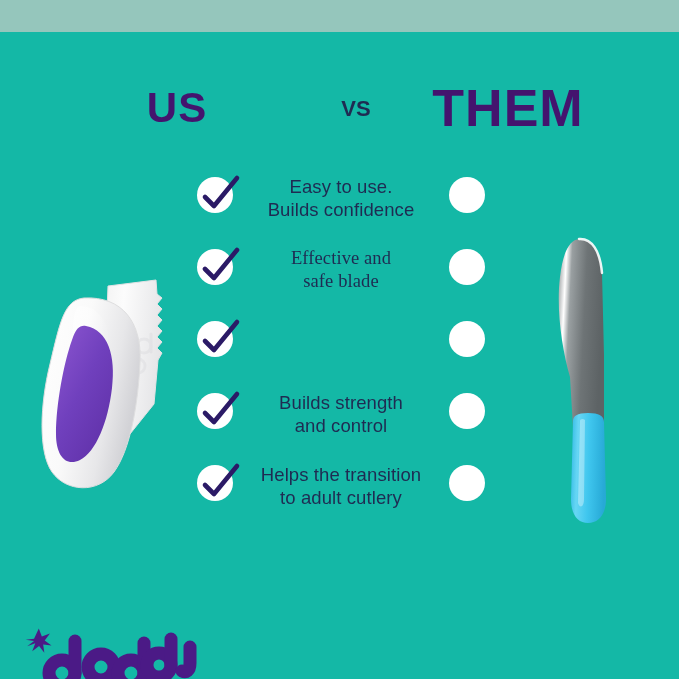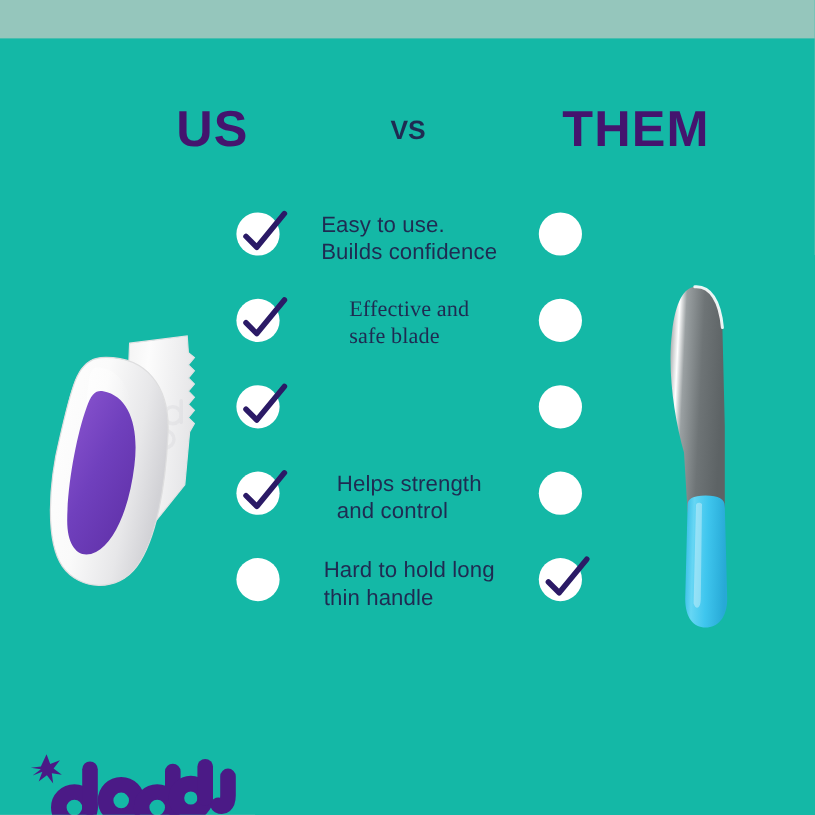--- a/index.html
+++ b/index.html
@@ -38,36 +38,36 @@
     width: 160px;
     text-align: center;
     font-size: 42px;
     font-weight: bold;
     letter-spacing: 1px;
     color: #44146e;
     line-height: 48px;
   }
   .hdr-vs {
     position: absolute;
-    left: 280px;
+    left: 296px;
     top: 10px;
     width: 120px;
     text-align: center;
     font-size: 22px;
     font-weight: bold;
     color: #1f2b52;
     line-height: 30px;
   }
   .hdr-them {
     position: absolute;
-    left: 440px;
+    left: 418px;
     top: 0;
     width: 180px;
     text-align: center;
-    font-size: 42px;
+    font-size: 52px;
     font-weight: bold;
     letter-spacing: 1px;
     color: #44146e;
     line-height: 48px;
   }
 
   
   .rows {
     position: absolute;
     left: 0;
@@ -105,20 +105,21 @@
   }
   .row-label {
     position: absolute;
     left: 236px;
     top: 0;
     width: 210px;
     height: 72px;
     display: flex;
     align-items: center;
     justify-content: center;
+    text-align: center;
     font-size: 18.5px;
     line-height: 23px;
     color: #1f2b52;
     font-weight: 400;
     letter-spacing: 0.1px;
   }
 
   
   .product-us {
     position: absolute;
@@ -198,40 +199,40 @@
         </div>
       </div>
       <div class="row">
         <div class="mark left">
           <div class="disc"></div>
           <svg class="tick" viewBox="0 0 44 44">
             <path d="M6 24 L15 33 L38 5" fill="none" stroke="#2b1a66" stroke-width="4.6" stroke-linecap="round" stroke-linejoin="round"></path>
           </svg>
         </div>
         <div class="row-label">
-          <span style="white-space: pre-line;">Helps strength
+          <span style="white-space: pre-line;">Builds strength
 and control</span>
         </div>
         <div class="mark right">
           <div class="disc"></div>
         </div>
       </div>
       <div class="row">
         <div class="mark left">
           <div class="disc"></div>
+          <svg class="tick" viewBox="0 0 44 44">
+            <path d="M6 24 L15 33 L38 5" fill="none" stroke="#2b1a66" stroke-width="4.6" stroke-linecap="round" stroke-linejoin="round"></path>
+          </svg>
         </div>
         <div class="row-label">
-          <span style="white-space: pre-line;">Hard to hold long
-thin handle</span>
-        </div>
-        <div class="mark right">
-          <div class="disc"></div>
-          <svg class="tick" viewBox="0 0 44 44">
-            <path d="M6 24 L15 33 L38 5" fill="none" stroke="#2b1a66" stroke-width="4.6" stroke-linecap="round" stroke-linejoin="round"></path>
-          </svg>
+          <span style="white-space: pre-line;">Helps the transition
+to adult cutlery</span>
+        </div>
+        <div class="mark right">
+          <div class="disc"></div>
         </div>
       </div>
     </div>
 
   <div class="product-us">
     <svg viewBox="0 0 180 230" width="180" height="230">
       <defs>
         <linearGradient id="gHandle" x1="0" y1="0" x2="1" y2="0.4">
           <stop offset="0%" stop-color="#ffffff"></stop>
           <stop offset="45%" stop-color="#fafafa"></stop>

